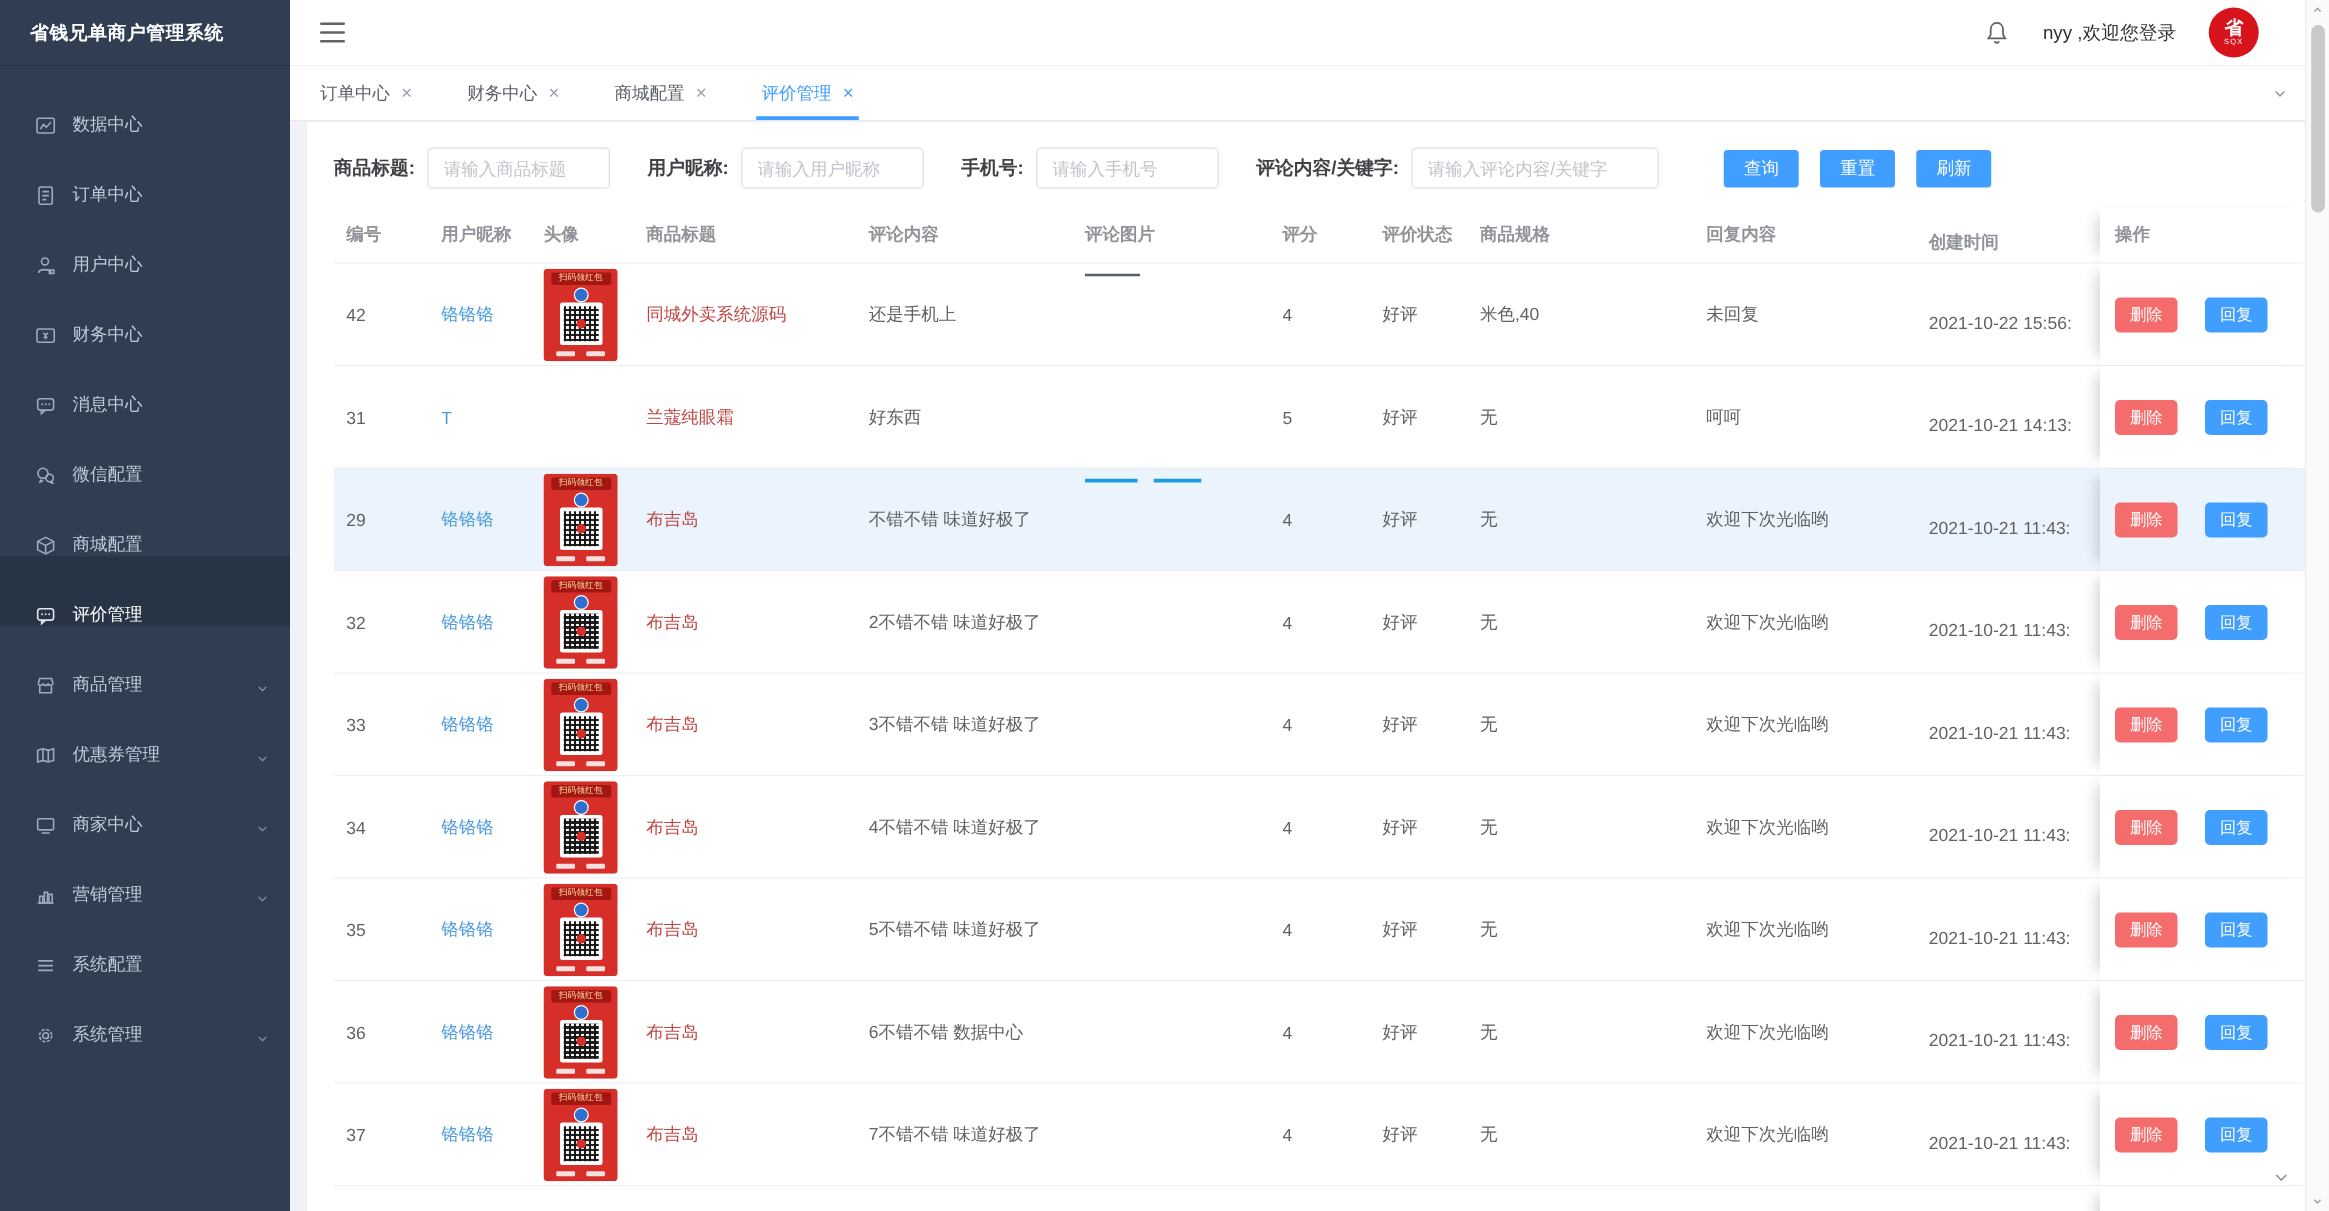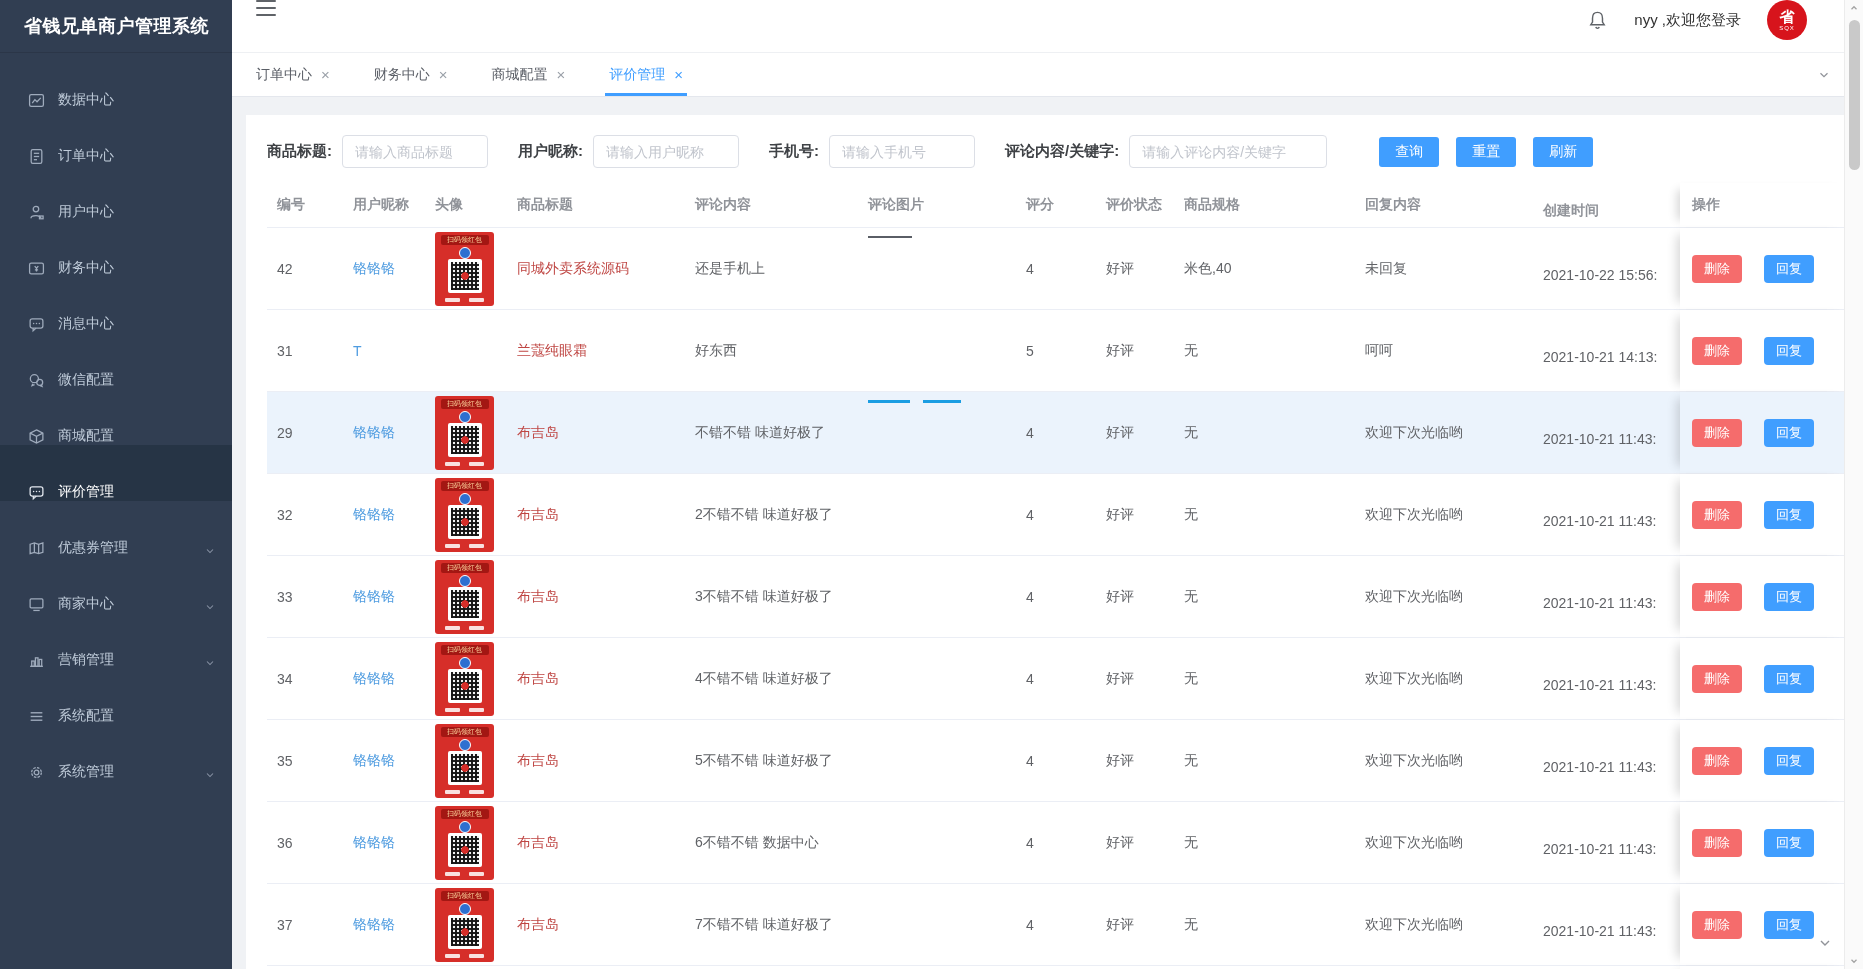--- a/index.html
+++ b/index.html
@@ -2,33 +2,33 @@
 <html><head>
 <meta charset="utf-8">
 <style>
   html,body{margin:0;padding:0;width:1863px;height:969px;overflow:hidden;
     font-family:"Liberation Sans","DejaVu Sans",sans-serif;background:#f0f2f5;}
   .app{display:flex;width:100%;height:100%;position:relative;}
 
   
   .sidebar{width:232px;min-width:232px;height:100%;background:#313e52;color:#bfcbd9;}
   .logo{height:52px;display:flex;align-items:center;padding-left:24px;
-    color:#fff;font-size:18px;font-weight:bold;letter-spacing:.5px;
+    color:#fff;font-size:15px;font-weight:bold;letter-spacing:.5px;
     border-bottom:1px solid rgba(0,0,0,.12);}
   .side-item{height:56px;display:flex;align-items:flex-end;padding:0 16px 0 28px;
     font-size:14px;cursor:pointer;position:relative;}
   .side-item .sicon{width:18px;height:18px;margin-right:12px;color:#9fabbc;display:flex;align-items:center;}
   .side-item .sicon svg{width:17px;height:17px;}
   .side-item .schev{margin-left:auto;color:#8a94a6;display:flex;}
   .side-item.active{background:#263445;color:#fff;}
   .side-item.active .sicon{color:#e3e8ef;}
 
   
   .main{flex:1;display:flex;flex-direction:column;min-width:0;height:100%;}
-  .topbar{height:52px;background:#fff;display:flex;align-items:flex-start;
+  .topbar{height:52px;background:#fff;display:flex;align-items:center;
     padding:0 56px 0 24px;border-bottom:1px solid #eef0f3;gap:21px;}
   .hamburger{width:20px;height:16px;display:flex;flex-direction:column;justify-content:space-between;cursor:pointer;}
   .hamburger i{display:block;height:2px;background:#5f6368;border-radius:1px;}
   .topbar-right{margin-left:auto;display:flex;align-items:center;gap:26px;}
   .bell{color:#5f6368;display:flex;cursor:pointer;}
   .greeting{font-size:15px;color:#333;}
   .avatar-circle{width:40px;height:40px;border-radius:50%;background:#d7141c;color:#fff;
     display:flex;flex-direction:column;align-items:center;justify-content:center;line-height:1;cursor:pointer;}
   .avatar-circle .zi{font-size:15px;font-weight:bold;}
   .avatar-circle .sub{font-size:6px;letter-spacing:1px;margin-top:1px;}
@@ -36,21 +36,21 @@
   .tabbar{height:43px;background:#fff;border-bottom:1px solid #e4e7ed;display:flex;
     align-items:stretch;padding-left:24px;position:relative;}
   .tab{display:flex;align-items:center;gap:9px;margin-right:44px;font-size:14px;
     color:#5a5e66;cursor:pointer;position:relative;}
   .tab-close{color:#9aa0a8;font-size:15px;line-height:1;}
   .tab.active{color:#409eff;}
   .tab.active .tab-close{color:#409eff;}
   .tab.active::after{content:"";position:absolute;left:-4px;right:-4px;bottom:0;height:3px;background:#409eff;}
   .tabbar-chevron{position:absolute;right:32px;top:0;bottom:0;display:flex;align-items:center;color:#909399;cursor:pointer;}
 
-  .content{flex:1;overflow:hidden;padding:18px 10px 0 14px;position:relative;}
+  .content{flex:1;overflow:hidden;padding:1px 10px 0 14px;position:relative;}
   .card{background:#fff;min-height:900px;padding:20px 0 0 21px;}
 
   
   .filterbar{display:flex;align-items:center;height:33px;margin-bottom:15px;padding-right:21px;}
   .fgroup{display:flex;align-items:center;margin-right:30px;}
   .flabel{font-size:15px;color:#3f4246;font-weight:600;margin-right:10px;white-space:nowrap;}
   .finput{height:33px;width:146px;border:1px solid #dcdfe6;border-radius:4px;
     padding:0 12px;font-size:14px;color:#606266;box-sizing:border-box;outline:none;}
   .finput.wide{width:198px;}
   .finput::placeholder{color:#c0c4cc;}
@@ -209,20 +209,35 @@
               <rect x="2" y="2.8" width="12" height="8.6" rx="2"></rect>
               <path d="M5,11.4 V14 L7.8,11.4"></path>
               <circle cx="5.3" cy="7" r=".7" fill="currentColor" stroke="none"></circle>
               <circle cx="8" cy="7" r=".7" fill="currentColor" stroke="none"></circle>
               <circle cx="10.7" cy="7" r=".7" fill="currentColor" stroke="none"></circle>
             </svg>
           </span>
         <span>评价管理</span>
       </div>
 
+      <div class="side-item">
+        <span class="sicon">
+            <svg viewBox="0 0 16 16" fill="none" stroke="currentColor" stroke-width="1.2">
+              <path d="M2.5,6.2 L3.6,2.6 H12.4 L13.5,6.2"></path>
+              <path d="M2.5,6.2 a1.8,1.6 0 0 0 3.6,0 a1.85,1.6 0 0 0 3.8,0 a1.8,1.6 0 0 0 3.6,0"></path>
+              <path d="M3.6,8.4 V13.4 H12.4 V8.4"></path>
+            </svg>
+          </span>
+        <span>商品管理</span>
+        <span class="schev">
+            <svg width="12" height="12" viewBox="0 0 16 16" fill="none" stroke="currentColor" stroke-width="1.4">
+              <polyline points="4,6 8,10 12,6"></polyline>
+            </svg>
+          </span>
+      </div>
 
       <div class="side-item">
         <span class="sicon">
             <svg viewBox="0 0 16 16" fill="none" stroke="currentColor" stroke-width="1.2">
               <path d="M2,4 L6,2.8 L10,4 L14,2.8 V11.6 L10,12.8 L6,11.6 L2,12.8 Z"></path>
               <path d="M6,2.8 V11.6 M10,4 V12.8"></path>
             </svg>
           </span>
         <span>优惠券管理</span>
         <span class="schev">

